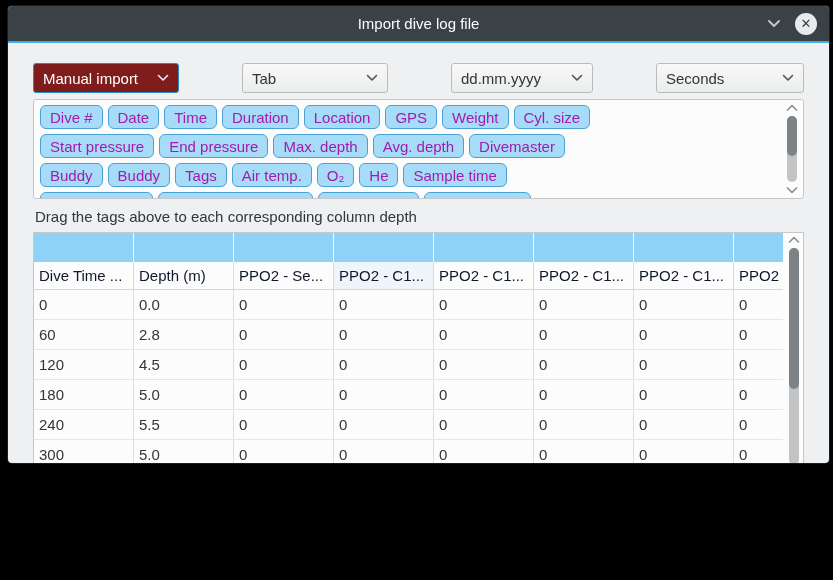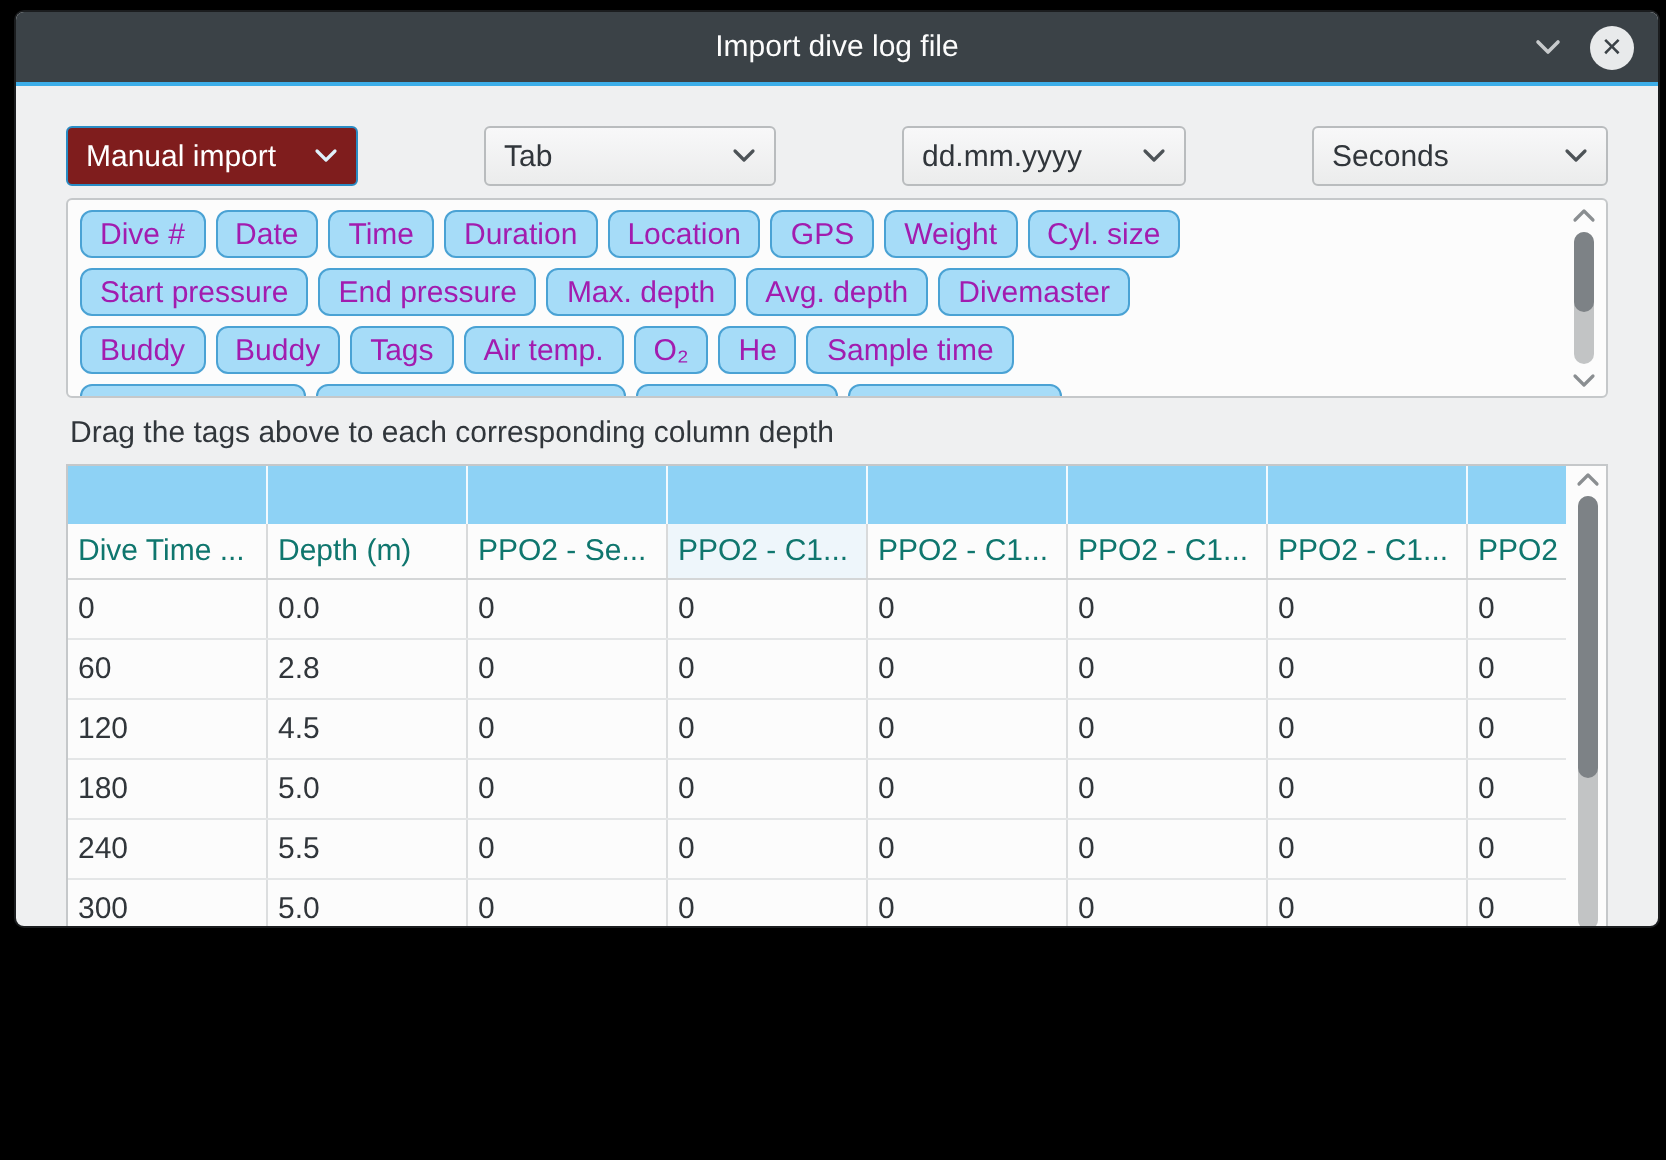--- a/index.html
+++ b/index.html
@@ -38,21 +38,21 @@
   
   .instruction{margin:9px 0 7px 2px;font-size:15px;color:#31363b;}
   
   .table-wrap{position:relative;height:270px;background:#fcfcfc;border:1px solid #c5c8ca;box-sizing:border-box;overflow:hidden;}
   .tbl-content{position:absolute;left:0;top:0;right:20px;bottom:21px;overflow:hidden;}
   .trow{display:flex;width:820px;box-sizing:border-box;}
   .cell{width:100px;flex:none;box-sizing:border-box;padding:0 0 0 5px;font-size:15px;display:flex;align-items:center;overflow:hidden;white-space:nowrap;}
   .drop-row{height:29px;}
   .drop-row .cell{background:#8ed2f5;border-right:1px solid #f2fafe;cursor:pointer;}
   .header-row{height:28px;border-bottom:1px solid #d4d6d7;}
-  .header-row .cell{border-right:1px solid #d8dadb;color:#0f766e;}
+  .header-row .cell{border-right:1px solid #d8dadb;color:#0f172a;}
   .header-row .cell.hl{background:#eef6fb;}
   .data-row{height:30px;border-bottom:1px solid #e4e6e7;}
   .data-row .cell{border-right:1px solid #dcdedf;}
   .partial-row{height:12px;}
   .partial-row .cell{border-right:1px solid #dcdedf;}
   .table-wrap .vscroll{right:1px;top:2px;bottom:23px;}
   
   .hscroll{position:absolute;left:2px;right:2px;bottom:2px;height:18px;display:flex;align-items:center;background:#fcfcfc;}
   .hs-arrow{width:12px;display:flex;justify-content:center;cursor:pointer;}
   .hs-arrow.left{color:#b9bbbc;}

